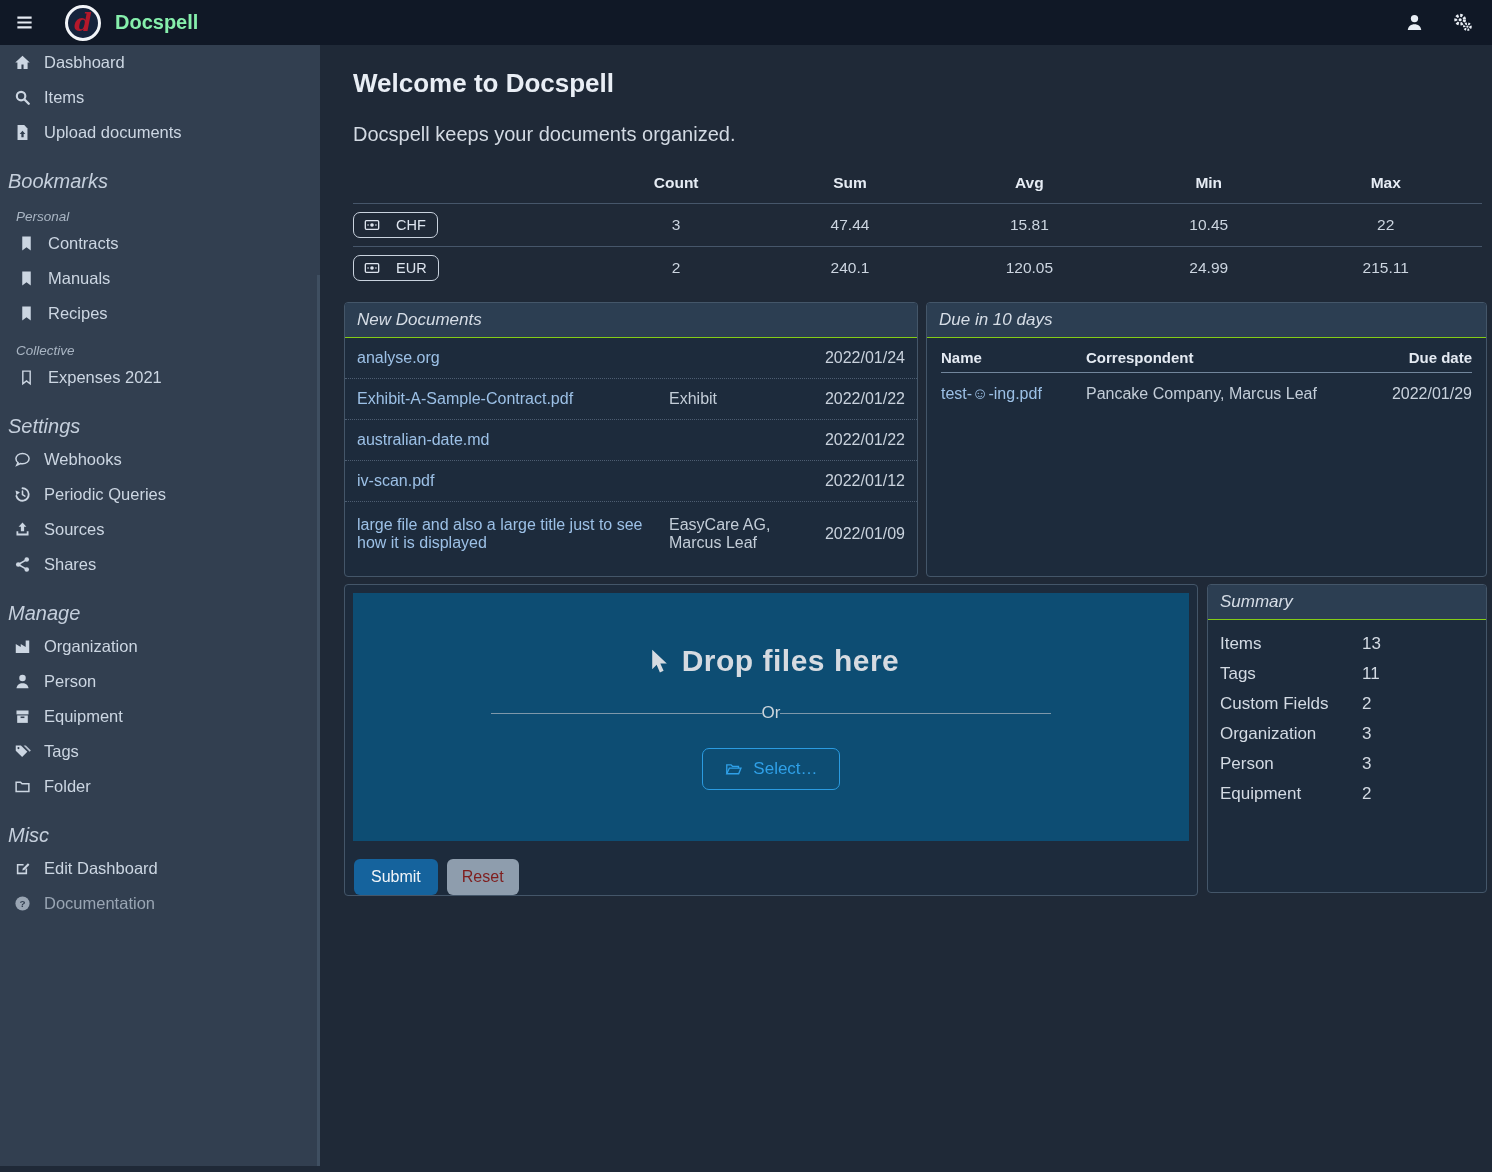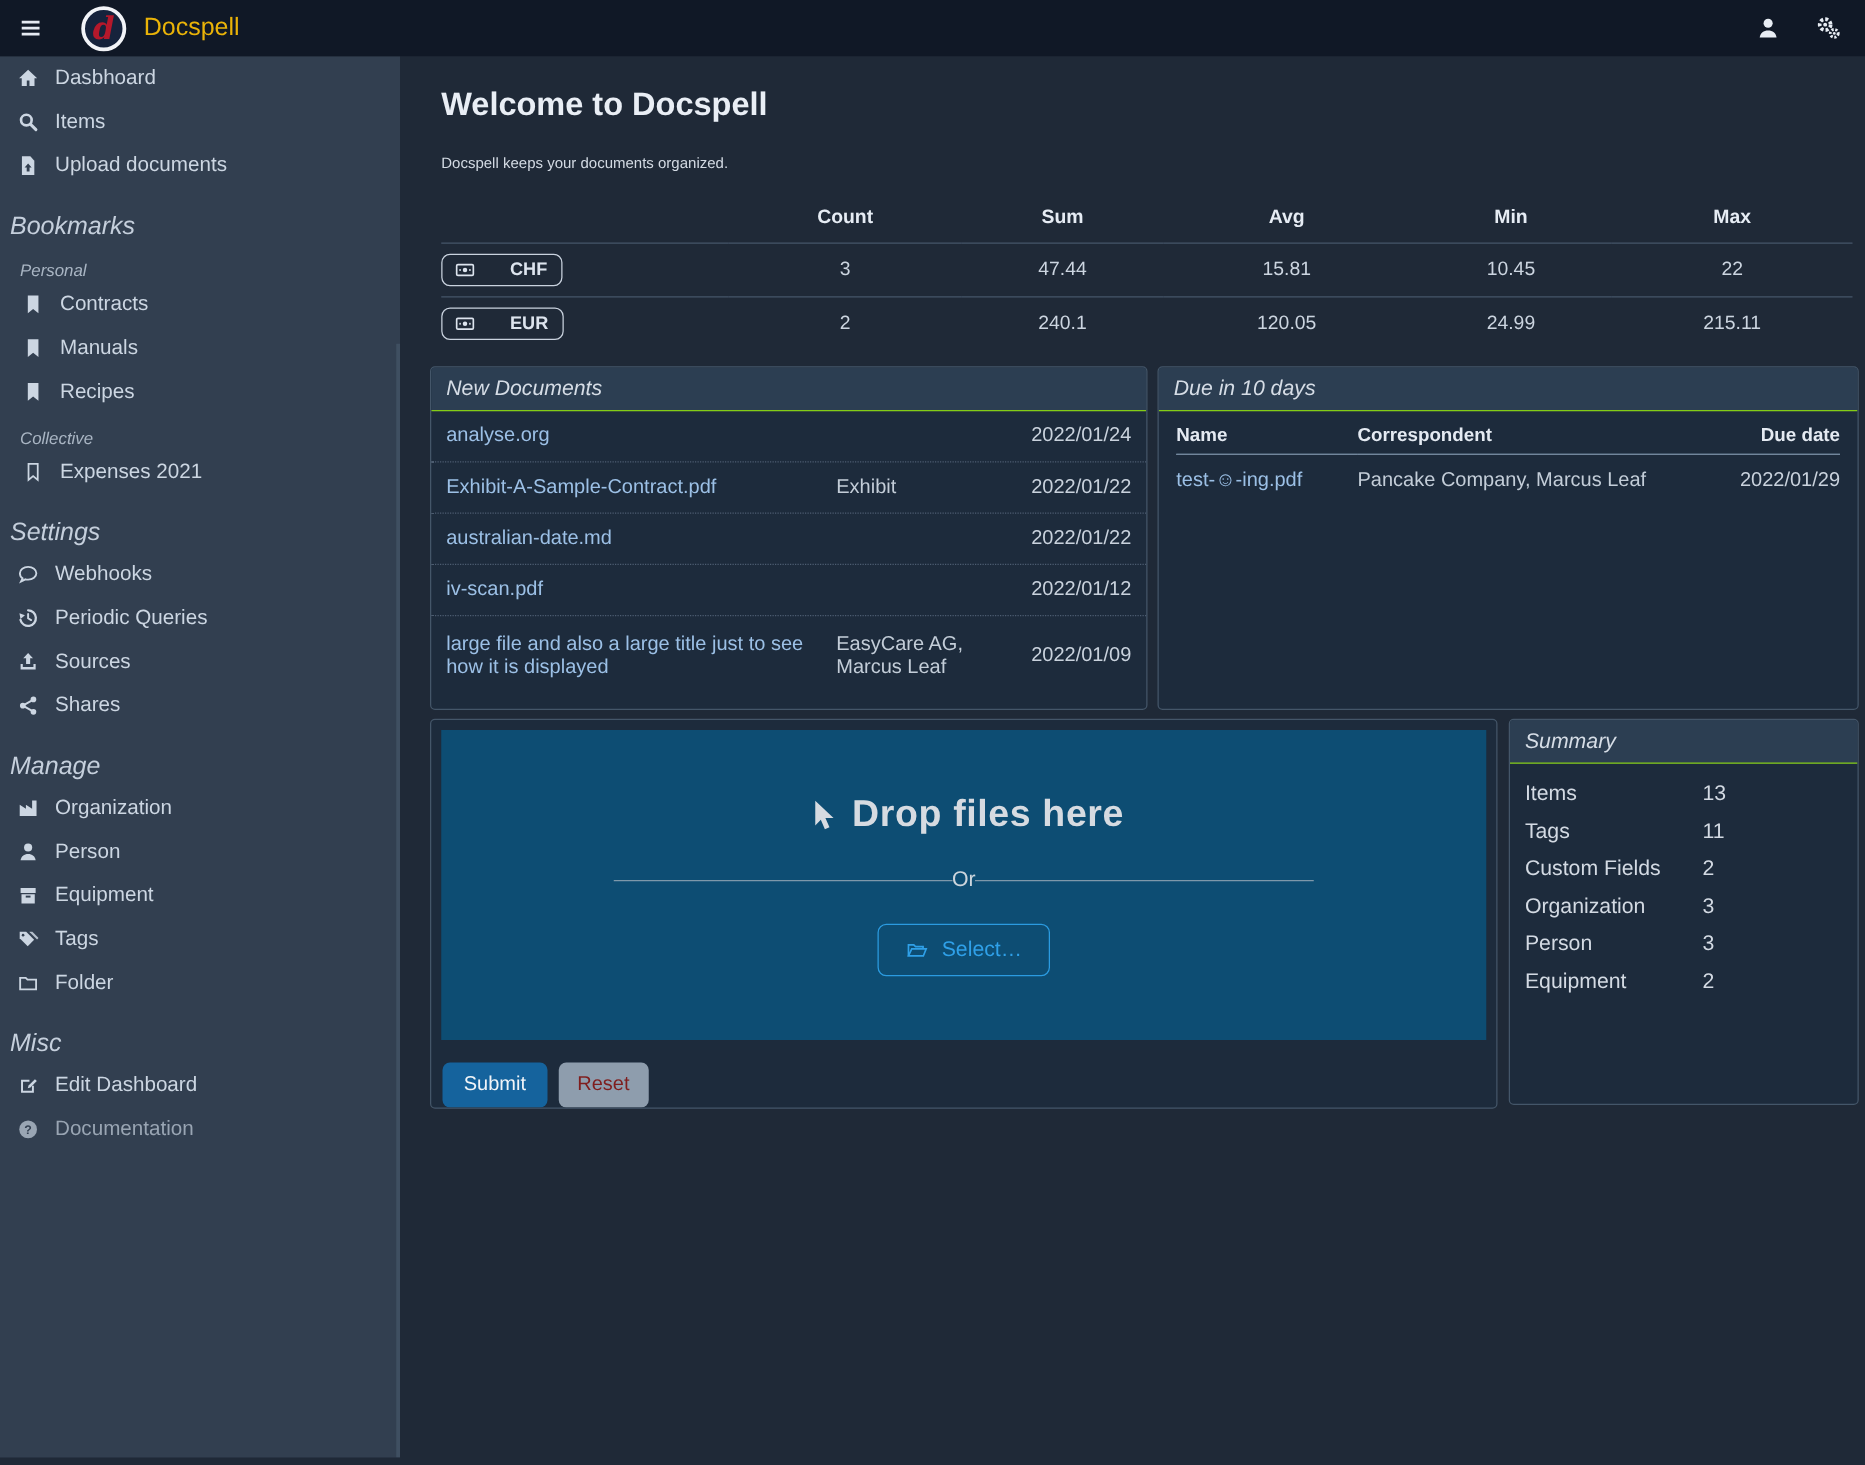--- a/index.html
+++ b/index.html
@@ -4,47 +4,47 @@
 <style>
   * { margin:0; padding:0; box-sizing:border-box; }
   html,body { background:#1f2937; }
   body { font-family:"Liberation Sans","DejaVu Sans",sans-serif; }
   .app { position:relative; width:1492px; height:1172px; background:#1f2937; overflow:hidden; }
 
   
   .navbar { position:absolute; top:0; left:0; right:0; height:45px; background:#101826; display:flex; align-items:center; color:#dde4ee; z-index:5; }
   .hamburger { width:48px; height:45px; background:none; border:none; color:#e5eaf2; display:flex; align-items:center; justify-content:center; cursor:pointer; }
   .logo { width:36px; height:36px; border-radius:50%; background:#16233c; border:3px solid #f2f4f8; color:#b5182b; font-family:"DejaVu Serif",serif; font-weight:bold; font-style:italic; font-size:25px; line-height:1; display:flex; align-items:center; justify-content:center; margin-left:17px; }
-  .brand-title { margin-left:14px; font-size:20px; font-weight:normal; color:#eab308; }
+  .brand-title { margin-left:14px; font-size:20px; font-weight:bold; color:#86efac; }
   .nav-right { margin-left:auto; display:flex; gap:12px; padding-right:12px; }
   .icon-btn { background:none; border:none; color:#e8edf4; width:36px; height:36px; display:flex; align-items:center; justify-content:center; cursor:pointer; }
 
   
   .sidebar { position:absolute; top:45px; left:0; width:320px; bottom:6px; background:#323f50; color:#ccd6e2; overflow:hidden; }
   .sidebar-track { position:absolute; top:230px; bottom:0; right:0; width:3px; background:#4b5c70; opacity:.55; }
   .side-item { display:flex; align-items:center; gap:13px; padding:8px 14px; font-size:16.5px; cursor:pointer; }
   .side-item .icn { flex:none; }
   .section-title { font-style:italic; font-size:20px; color:#c5cfdc; padding:20px 8px 4px; }
   .group-label { font-style:italic; font-size:13.5px; color:#a9b5c3; padding:12px 16px 2px; }
   .bm-item { padding-left:18px; }
   .dim { color:#99a5b3; }
   .icn { width:17px; height:17px; display:inline-block; }
   .icn svg { width:100%; height:100%; display:block; }
 
   
   .main { position:absolute; left:320px; top:45px; right:0; bottom:0; padding:12px 5px 10px 8px;margin-left:16px; }
   .welcome { font-size:26px; font-weight:bold; color:#e9eef5; margin:11px 0 0 9px; }
-  .sub { font-size:12px; color:#d3dae3; margin:24px 0 0 9px; }
+  .sub { font-size:20px; color:#d3dae3; margin:24px 0 0 9px; }
 
   
   .stats { width:calc(100% - 14px); margin:22px 9px 0 9px; border-collapse:collapse; color:#ccd5e0; font-size:15.5px; }
   .stats th { font-weight:bold; color:#e6ecf4; text-align:center; padding:6px 0 11px; }
   .stats td { text-align:center; padding:8px 0; border-top:1px solid #46566a; }
   .stats .cur-cell { text-align:left; width:230px; }
-  .badge { display:inline-flex; align-items:center; gap:27px; border:1px solid #c9d2de; border-radius:7px; padding:4px 11px 4px 9px; color:#dde4ee; font-size:14.5px; background:transparent;font-weight:bold; }
+  .badge { display:inline-flex; align-items:center; gap:15px; border:1px solid #c9d2de; border-radius:7px; padding:4px 11px 4px 9px; color:#dde4ee; font-size:14.5px; background:transparent; }
   .badge .icn { width:18px; height:16px; }
 
   
   .panels { display:flex; gap:8px; margin-top:13px; }
   .panel { background:#1d2b3c; border:1px solid #445669; border-radius:4px; overflow:hidden; }
   .panel-head { background:#2c3e52; border-bottom:1px solid #84cc16; font-style:italic; font-size:17px; color:#d6dde6; padding:7px 12px; }
   .newdocs { width:574px; height:275px; }
   .duepanel { flex:1; height:275px; }
 
   .doc-row { display:flex; align-items:center; padding:2px 12px; min-height:41px; border-bottom:1px dotted #4d5d71; font-size:16px; }

